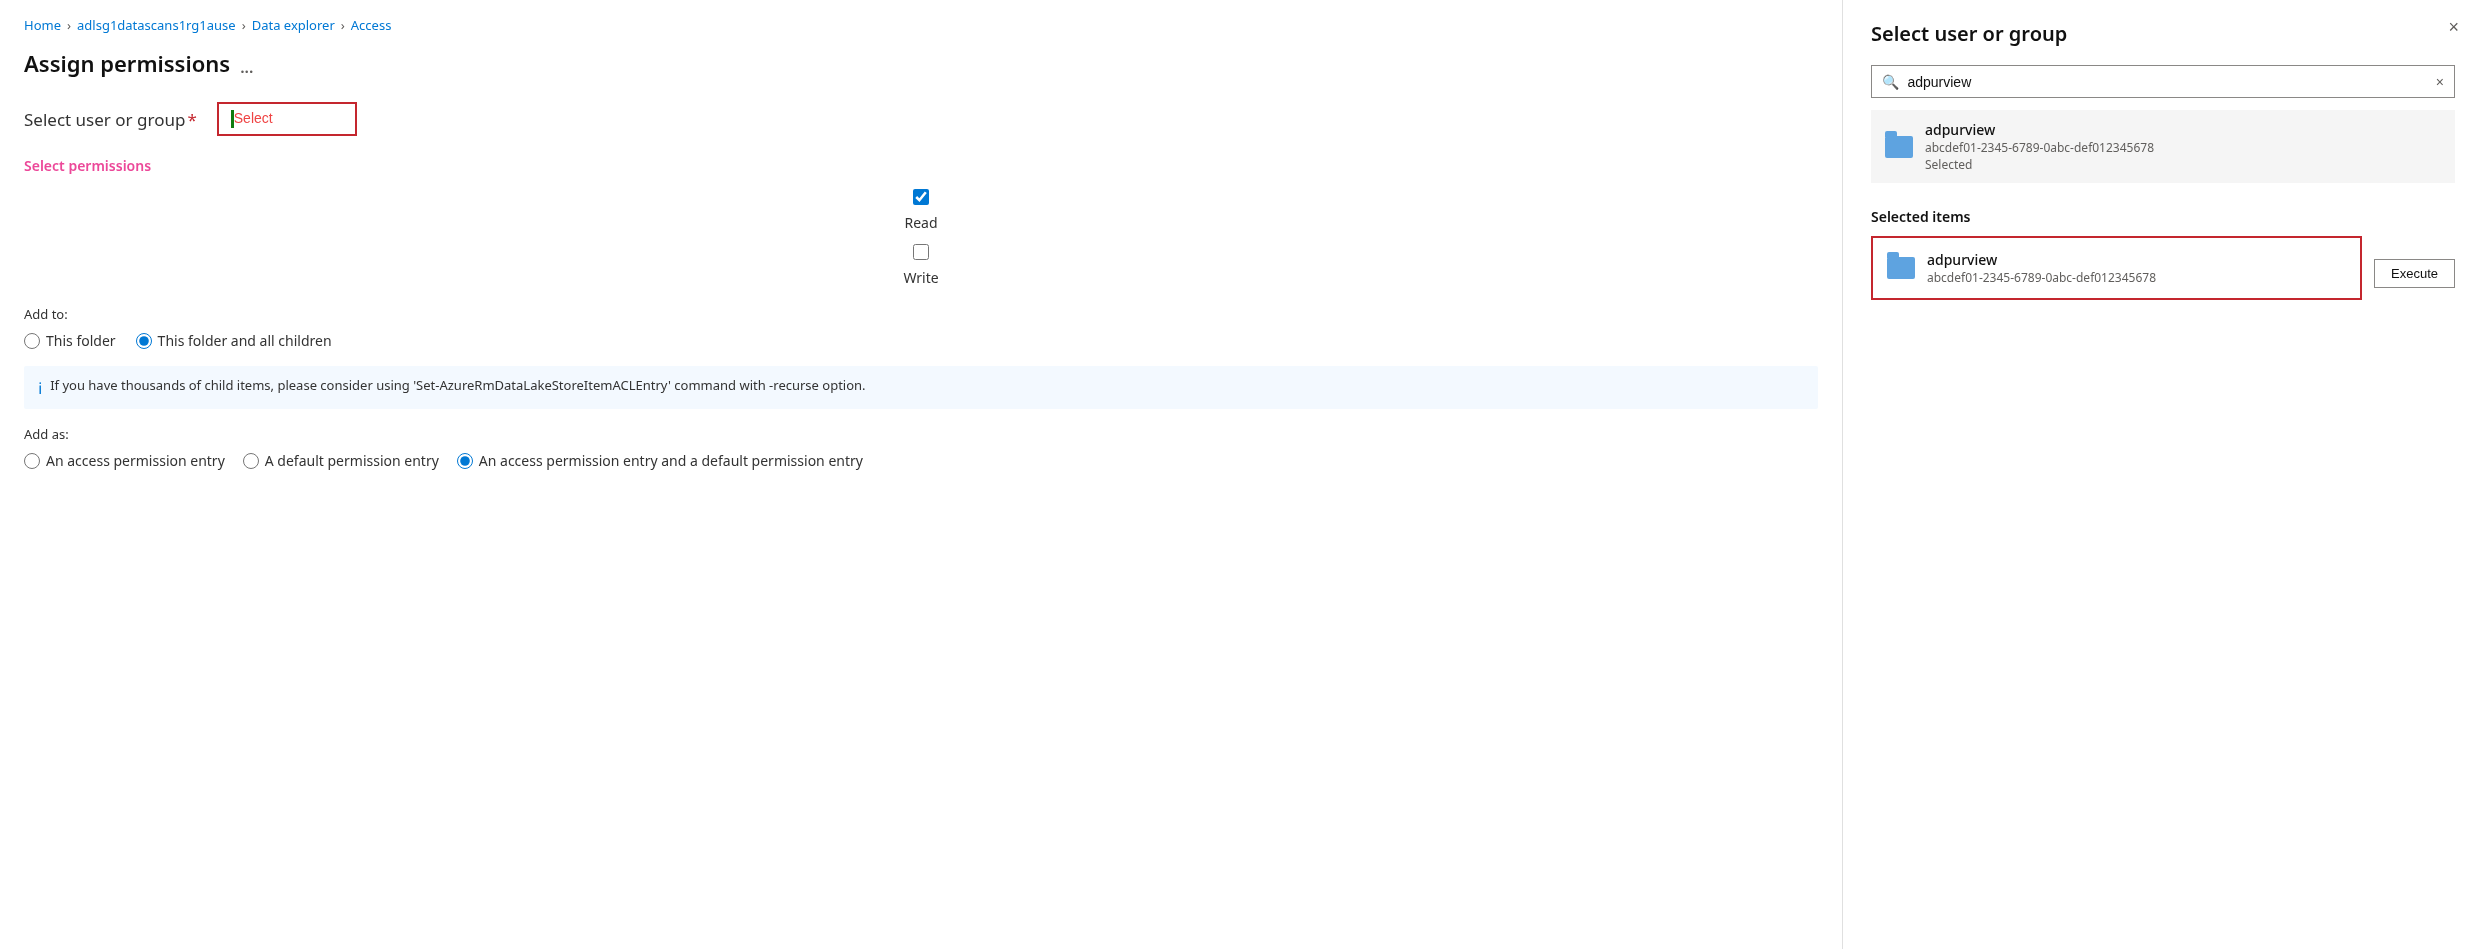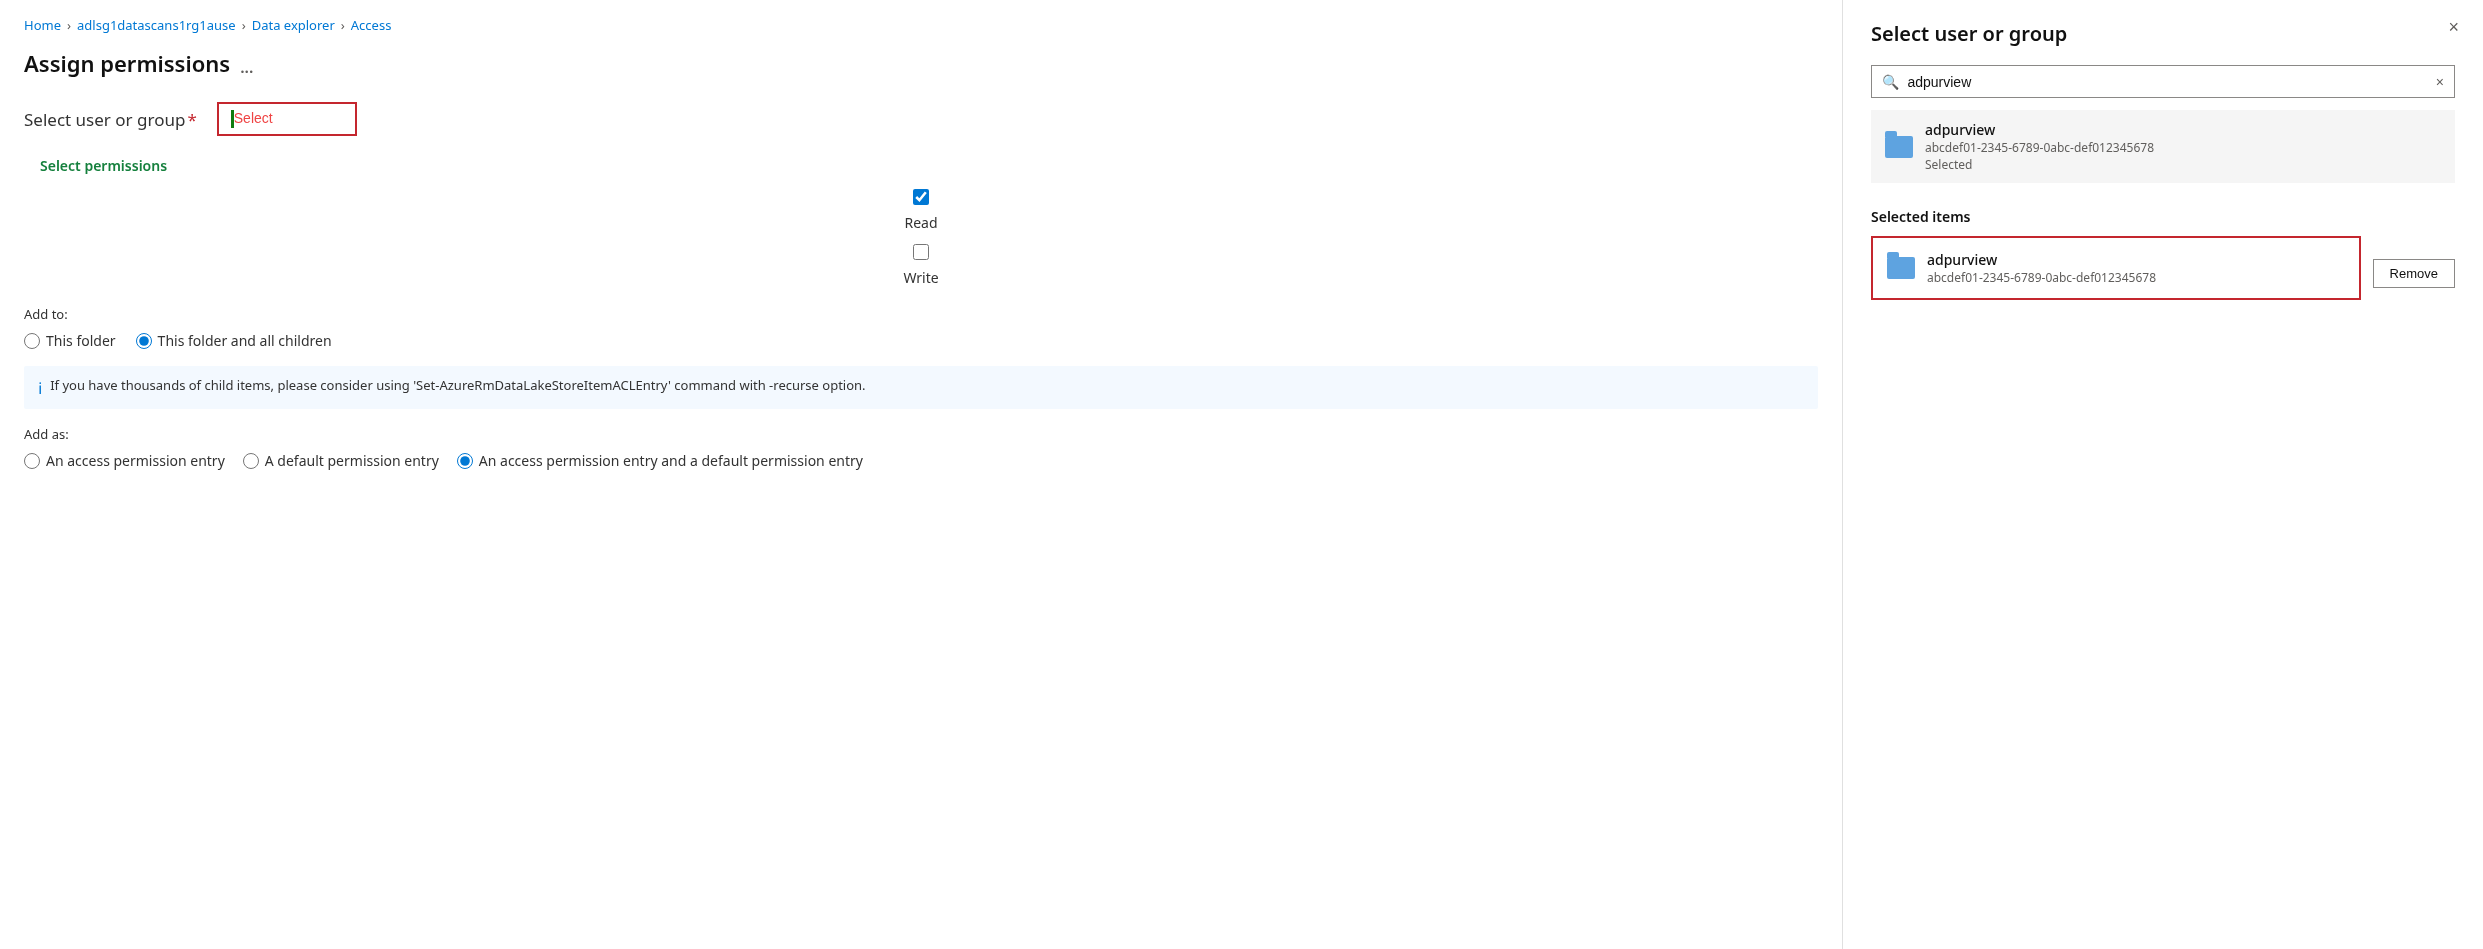--- a/index.html
+++ b/index.html
@@ -91,23 +91,22 @@
     .select-btn .bar {
       width: 3px;
       height: 18px;
       background: #107c10;
       display: inline-block;
     }
 
     .section-label {
       font-size: 14px;
       font-weight: 600;
-      color: #15803d;
+      color: #ec4899;
       margin-bottom: 14px;
-      margin-left: 16px;
     }
 
     .checkbox-row {
       display: flex;
       align-items: center;
       gap: 8px;
       margin-bottom: 12px;
       flex-direction: column;
     }
     .checkbox-row input[type="checkbox"] {
@@ -426,16 +425,16 @@
   <div class="selected-items-label">Selected items</div>
 
   <div class="selected-item-row">
     <div class="selected-item-card">
       <div class="folder-icon"></div>
       <div class="selected-info">
         <div class="selected-name">adpurview</div>
         <div class="selected-id">abcdef01-2345-6789-0abc-def012345678</div>
       </div>
     </div>
-    <button class="remove-btn">Remove</button>
+    <button class="remove-btn">Execute</button>
   </div>
 
 </div>
 
 </body></html>

